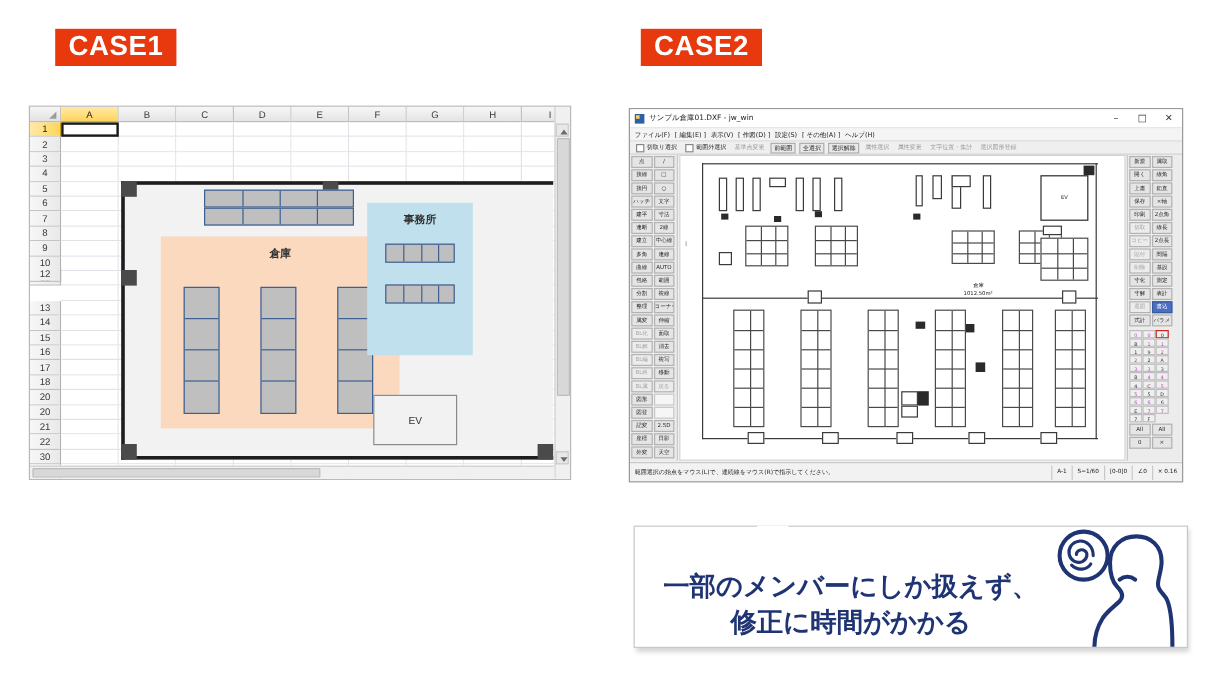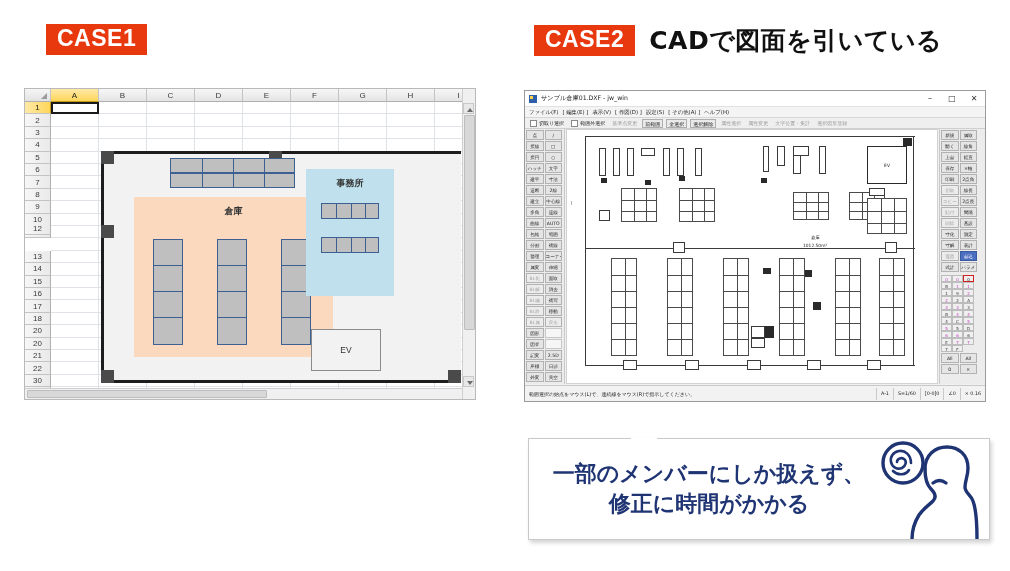--- a/index.html
+++ b/index.html
@@ -209,21 +209,20 @@
 <body>
 
 <div class="root">
 
   <div class="case-head" style="left:46px;top:24px;">
     <div class="case-badge">CASE1</div>
   </div>
 
   <div class="case-head" style="left:534px;top:24px;">
     <div class="case-badge">CASE2</div>
-    <div class="case-title">CADで図面を引いている</div>
   </div>
 
   <div class="excel">
     <div class="xl-grid" id="xl-grid">
         <div class="xl-corner"></div>
         <div class="xl-colhead sel" style="left: 26px; width: 48px;">A</div>
         <div class="xl-colhead" style="left: 74px; width: 48px;">B</div>
         <div class="xl-colhead" style="left: 122px; width: 48px;">C</div>
         <div class="xl-colhead" style="left: 170px; width: 48px;">D</div>
         <div class="xl-colhead" style="left: 218px; width: 48px;">E</div>
@@ -840,21 +839,21 @@
           <div>∠0</div>
           <div>× 0.16</div>
         </div>
     </div>
   </div>
 
 
   <div class="bubble" style="left:528px;top:438px;width:462px;height:102px;">
     <div class="tail" style="left:100px;"></div>
     <div class="tail-cover" style="left:102px;top:-1px;width:26px;"></div>
-    <div class="bubble-text" style="left:10px;width:340px;">一部のメンバーにしか扱えず、
+    <div class="bubble-text" style="left:10px;width:340px;margin-top:16px;">一部のメンバーにしか扱えず、
 修正に時間がかかる</div>
     <div class="person">
       <svg viewBox="0 0 118 100" width="118" height="100" aria-hidden="true">
         <g fill="none" stroke="#1f3473" stroke-width="3.4" stroke-linecap="round" stroke-linejoin="round">
           <path d="M62 30 C62 16, 72 8, 84 8 C96 8, 105 16, 105 29 C105 37, 102 42, 102 48
                    C102 54, 108 56, 110 62 C113 70, 114 80, 114 100"></path>
           <path d="M62 30 C62 40, 64 46, 68 50 C72 54, 74 58, 70 62 C66 66, 60 70, 56 76
                    C51 84, 49 92, 49 100"></path>
           <path d="M70 44 C74 41, 79 41, 83 44"></path>
           <circle cx="40" cy="24" r="20"></circle>

